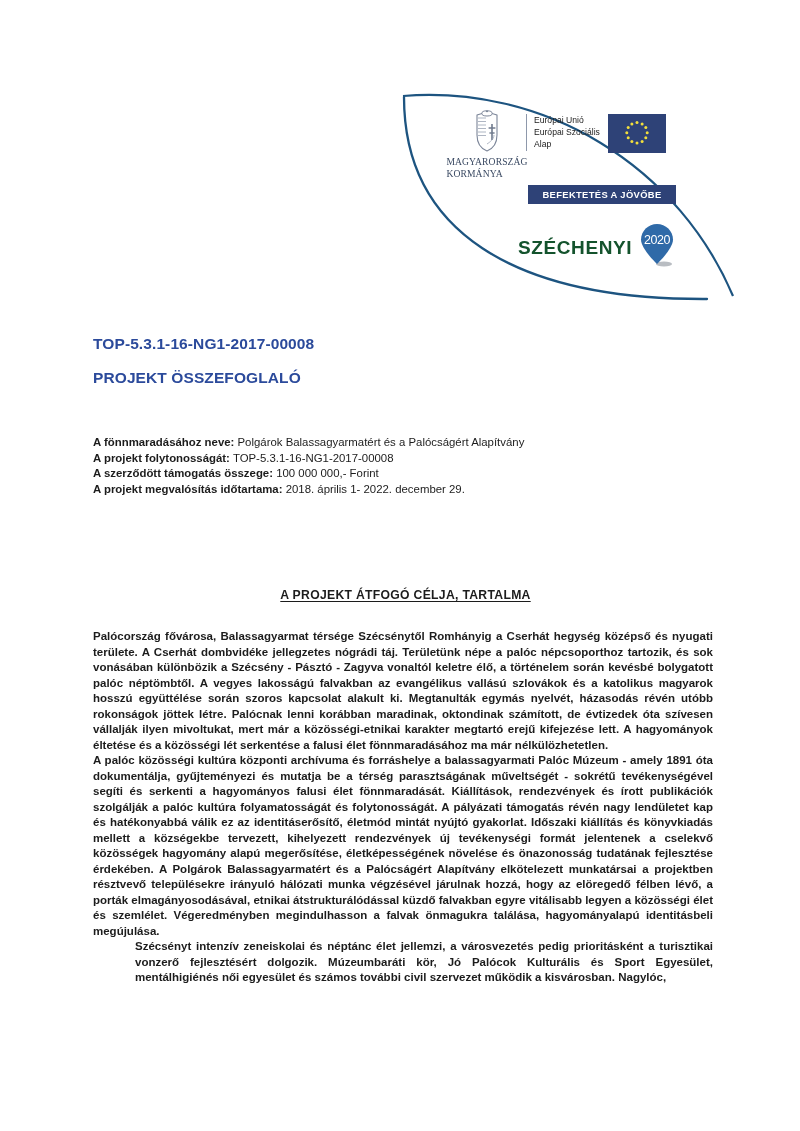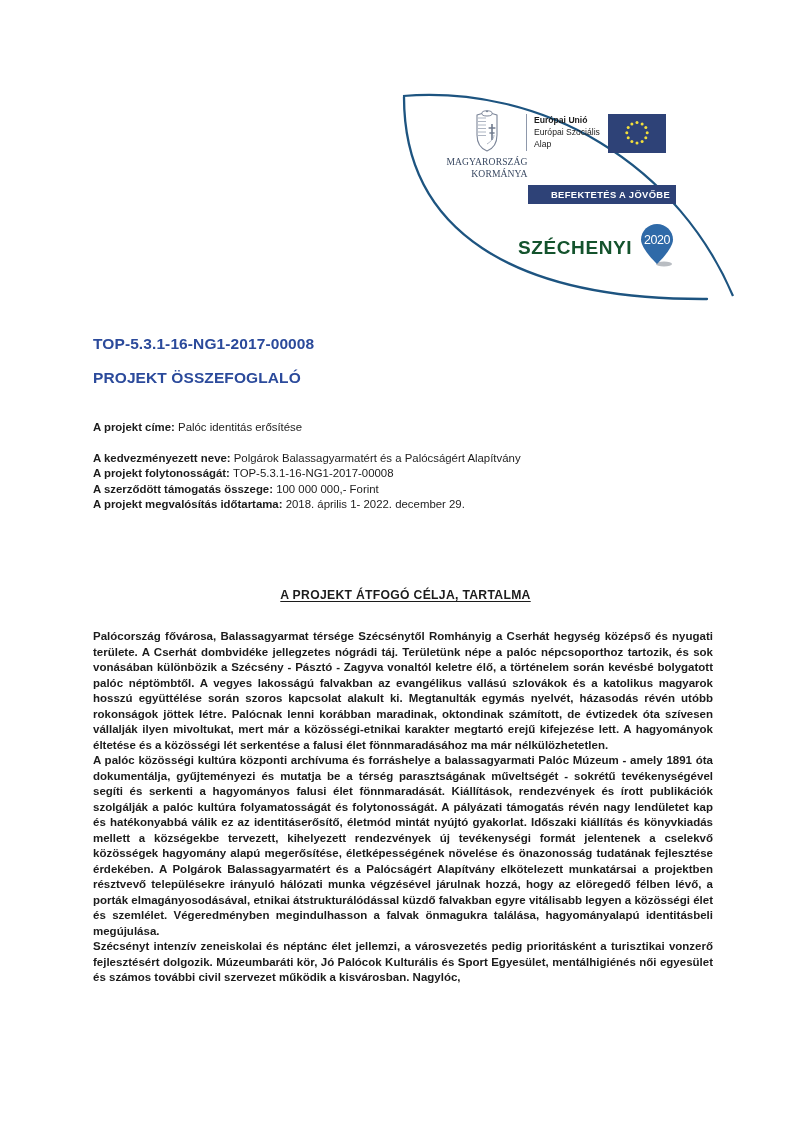--- a/index.html
+++ b/index.html
@@ -49,51 +49,51 @@
     display: flex;
     flex-direction: column;
     align-items: center;
   }
   .coat-svg { display: block; }
   .coat-label {
     font-family: "Liberation Serif", serif;
     font-size: 8.2px;
     letter-spacing: 0.1px;
     color: #3b4a63;
-    text-align: right;
+    text-align: left;
     line-height: 1.18;
     margin-top: 2px;
     white-space: nowrap;
   }
   .coat-label .lg { font-size: 9.6px; }
   .eu-text-col {
     border-left: 1px solid #8e98ab;
     padding-left: 7px;
     margin-top: 4px;
   }
   .eu-line {
     font-size: 8.6px;
     line-height: 1.42;
     color: #1b1b1b;
     white-space: nowrap;
   }
-  .eu-line.bold { font-weight: bold; }
+  .eu-line.bold { font-weight: normal; }
   .eu-flag-col {
     margin-left: 8px;
     margin-top: 4px;
   }
   .befektetes {
     margin-top: 6px;
     margin-left: 80px;
     background: #2e4277;
     color: #ffffff;
     font-weight: bold;
     font-size: 9.4px;
     letter-spacing: 0.35px;
-    text-align: right;
+    text-align: center;
     padding: 4px 6px 4px 6px;
     width: 148px;
     white-space: nowrap;
   }
 
   .szechenyi-row {
     position: absolute;
     left: 518px;
     top: 222px;
     display: flex;
@@ -166,21 +166,21 @@
     line-height: 15.5px;
     color: #1c1c1c;
     text-align: justify;
   }
   .body-copy p {
     margin: 0;
     text-align: justify;
     text-justify: inter-word;
     font-weight: bold;
   }
-  .body-copy p:last-child { text-align: justify; }
+  .body-copy p:last-child { text-align: justify; margin-left: 42px; }
 </style>
 </head>
 <body>
 
 <div class="page">
 
   <div class="arc-wrap">
     <svg width="800" height="360" viewBox="0 0 800 360" xmlns="http://www.w3.org/2000/svg" aria-hidden="true">
       <path d="M 403 96 A 330 330 0 0 0 733 296" fill="none" stroke="#1d5480" stroke-width="2.2" transform="rotate(180 568 196)"></path>
       <path d="M 404 97 C 404 230 512 300 707 299" fill="none" stroke="#1d5480" stroke-width="2.3" stroke-linecap="round"></path>
@@ -255,26 +255,23 @@
       </svg>
     </span>
   </div>
 
   <div class="doc-titles">
     <div class="doc-title">TOP-5.3.1-16-NG1-2017-00008</div>
     <div class="doc-title second">PROJEKT ÖSSZEFOGLALÓ</div>
   </div>
 
   <div class="meta">
-    <div class="meta-row">
-      <span class="meta-key">A projekt címe:</span><span class="meta-val"> Palóc identitás erősítése</span>
-    </div>
     <div class="meta-row spacer"></div>
     <div class="meta-row">
-      <span class="meta-key">A kedvezményezett neve:</span><span class="meta-val"> Polgárok Balassagyarmatért és a Palócságért Alapítvány</span>
+      <span class="meta-key">A fönnmaradásához neve:</span><span class="meta-val"> Polgárok Balassagyarmatért és a Palócságért Alapítvány</span>
     </div>
     <div class="meta-row">
       <span class="meta-key">A projekt folytonosságát:</span><span class="meta-val"> TOP-5.3.1-16-NG1-2017-00008</span>
     </div>
     <div class="meta-row">
       <span class="meta-key">A szerződött támogatás összege:</span><span class="meta-val"> 100 000 000,- Forint</span>
     </div>
     <div class="meta-row">
       <span class="meta-key">A projekt megvalósítás időtartama:</span><span class="meta-val"> 2018. április 1- 2022. december 29.</span>
     </div>

